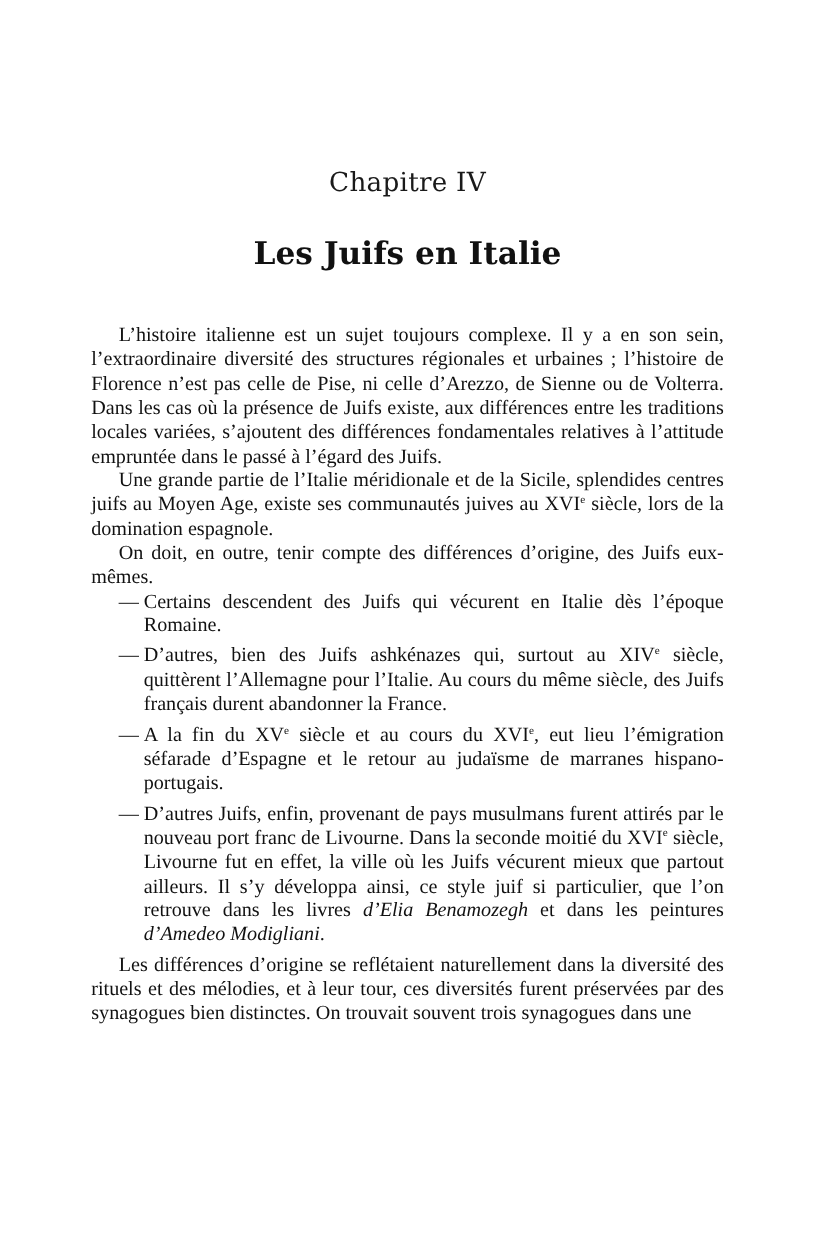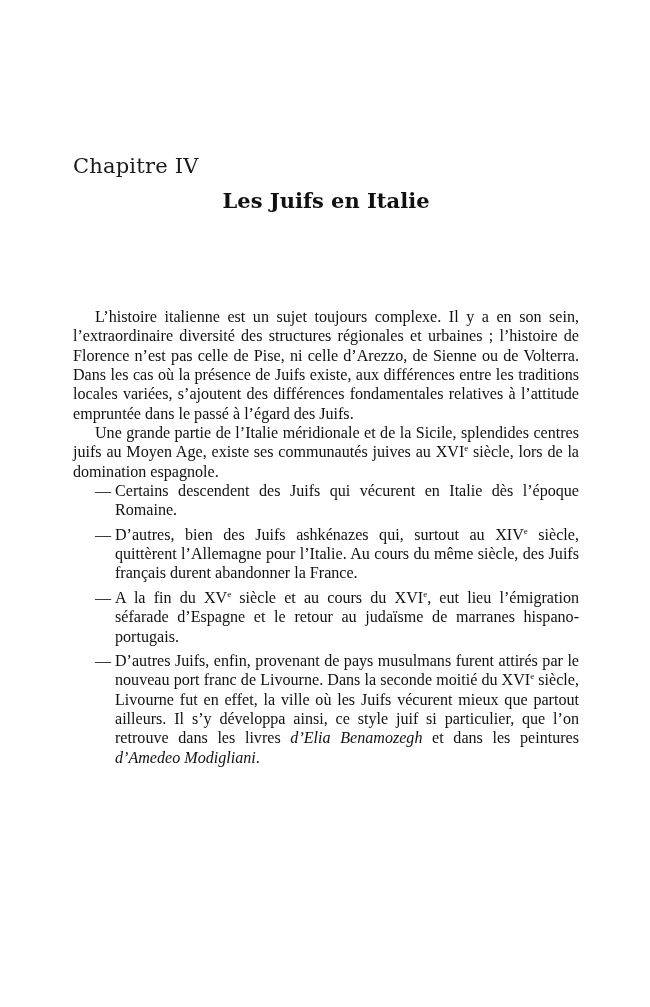--- a/index.html
+++ b/index.html
@@ -1,30 +1,30 @@
 <!DOCTYPE html>
 <html><head>
   <meta charset="utf-8">
   <style>
     html, body { margin: 0; padding: 0; background: #ffffff; }
     body { width: 650px; height: 1007px; position: relative; overflow: hidden; color: #111; }
     .page { position: absolute; left: 73px; top: 0; width: 506px; }
     .chapter-num {
-      position: absolute; left: 0; width: 506px; top: 154px;
-      text-align: left; font-family: "DejaVu Serif", serif; font-size: 21px; font-weight: normal;
+      position: absolute; left: 0; width: 506px; top: 134px;
+      text-align: center; font-family: "DejaVu Serif", serif; font-size: 21px; font-weight: normal;
       letter-spacing: 0.2px; color: #1a1a1a;
     }
     .chapter-title {
       position: absolute; left: 0; width: 506px; top: 188px;
-      text-align: center; font-family: "DejaVu Serif", serif; font-size: 21px; font-weight: bold; color: #111;
+      text-align: center; font-family: "DejaVu Serif", serif; font-size: 25px; font-weight: bold; color: #111;
     }
     .body {
       position: absolute; left: 0; top: 259px; width: 506px;
       font-family: "Liberation Serif", serif; font-size: 16.1px; line-height: 19.35px;
-      text-align: justify; color: #111; margin-top: 48px;
+      text-align: justify; color: #111;
     }
     .para { margin: 0; text-indent: 22px; }
     .bullets { margin: 0; padding: 0; list-style: none; }
     .bullet { position: relative; padding-left: 42px; margin-bottom: 5px; text-indent: 0; }
     .bullet .dash { position: absolute; left: 22px; top: 0; }
     .bullets + .para { margin-top: 0; }
     sup { font-size: 9px; line-height: 0; vertical-align: 6px; }
     i { }
   </style>
 </head>
@@ -33,34 +33,36 @@
 <div class="page">
   <div class="chapter-num">Chapitre IV</div>
   <div class="chapter-title">Les Juifs en Italie</div>
 
   <div class="body">
     <p class="para">L’histoire italienne est un sujet toujours complexe. Il y a en son sein, l’extraordinaire diversité des structures régionales et urbaines ; l’histoire de Florence n’est pas celle de Pise, ni celle d’Arezzo, de Sienne ou de Volterra. Dans les cas où la présence de Juifs existe, aux différences entre les traditions locales variées, s’ajoutent des différences fondamentales relatives à l’attitude empruntée dans le passé à l’égard des Juifs.</p>
 
     <p class="para"><span>Une grande partie de l’Italie méridionale et de la Sicile, splendides centres juifs au Moyen Age, existe ses communautés juives au XVI</span><sup>e</sup><span> siècle, lors de la domination espagnole.</span></p>
 
 
+    <p class="para">On doit, en outre, tenir compte des différences d’origine, des Juifs eux-mêmes.</p>
 
     <ul class="bullets">
       <li class="bullet">
         <span class="dash">—</span>
         <span>Certains descendent des Juifs qui vécurent en Italie dès l’époque Romaine.</span>
       </li>
       <li class="bullet">
         <span class="dash">—</span>
         <span>D’autres, bien des Juifs ashkénazes qui, surtout au XIV</span><sup>e</sup><span> siècle, quittèrent l’Allemagne pour l’Italie. Au cours du même siècle, des Juifs français durent abandonner la France.</span>
       </li>
       <li class="bullet">
         <span class="dash">—</span>
         <span>A la fin du XV</span><sup>e</sup><span> siècle et au cours du XVI</span><sup>e</sup><span>, eut lieu l’émigration séfarade d’Espagne et le retour au judaïsme de marranes hispano-portugais.</span>
       </li>
       <li class="bullet">
         <span class="dash">—</span>
         <span>D’autres Juifs, enfin, provenant de pays musulmans furent attirés par le nouveau port franc de Livourne. Dans la seconde moitié du XVI</span><sup>e</sup><span> siècle, Livourne fut en effet, la ville où les Juifs vécurent mieux que partout ailleurs. Il s’y développa ainsi, ce style juif si particulier, que l’on retrouve dans les livres </span><i>d’Elia Benamozegh</i><span> et dans les peintures </span><i>d’Amedeo Modigliani</i><span>.</span>
       </li>
     </ul>
 
+    <p class="para">Les différences d’origine se reflétaient naturellement dans la diversité des rituels et des mélodies, et à leur tour, ces diversités furent préservées par des synagogues bien distinctes. On trouvait souvent trois synagogues dans une</p>
   </div>
 </div>
 
 </body></html>

